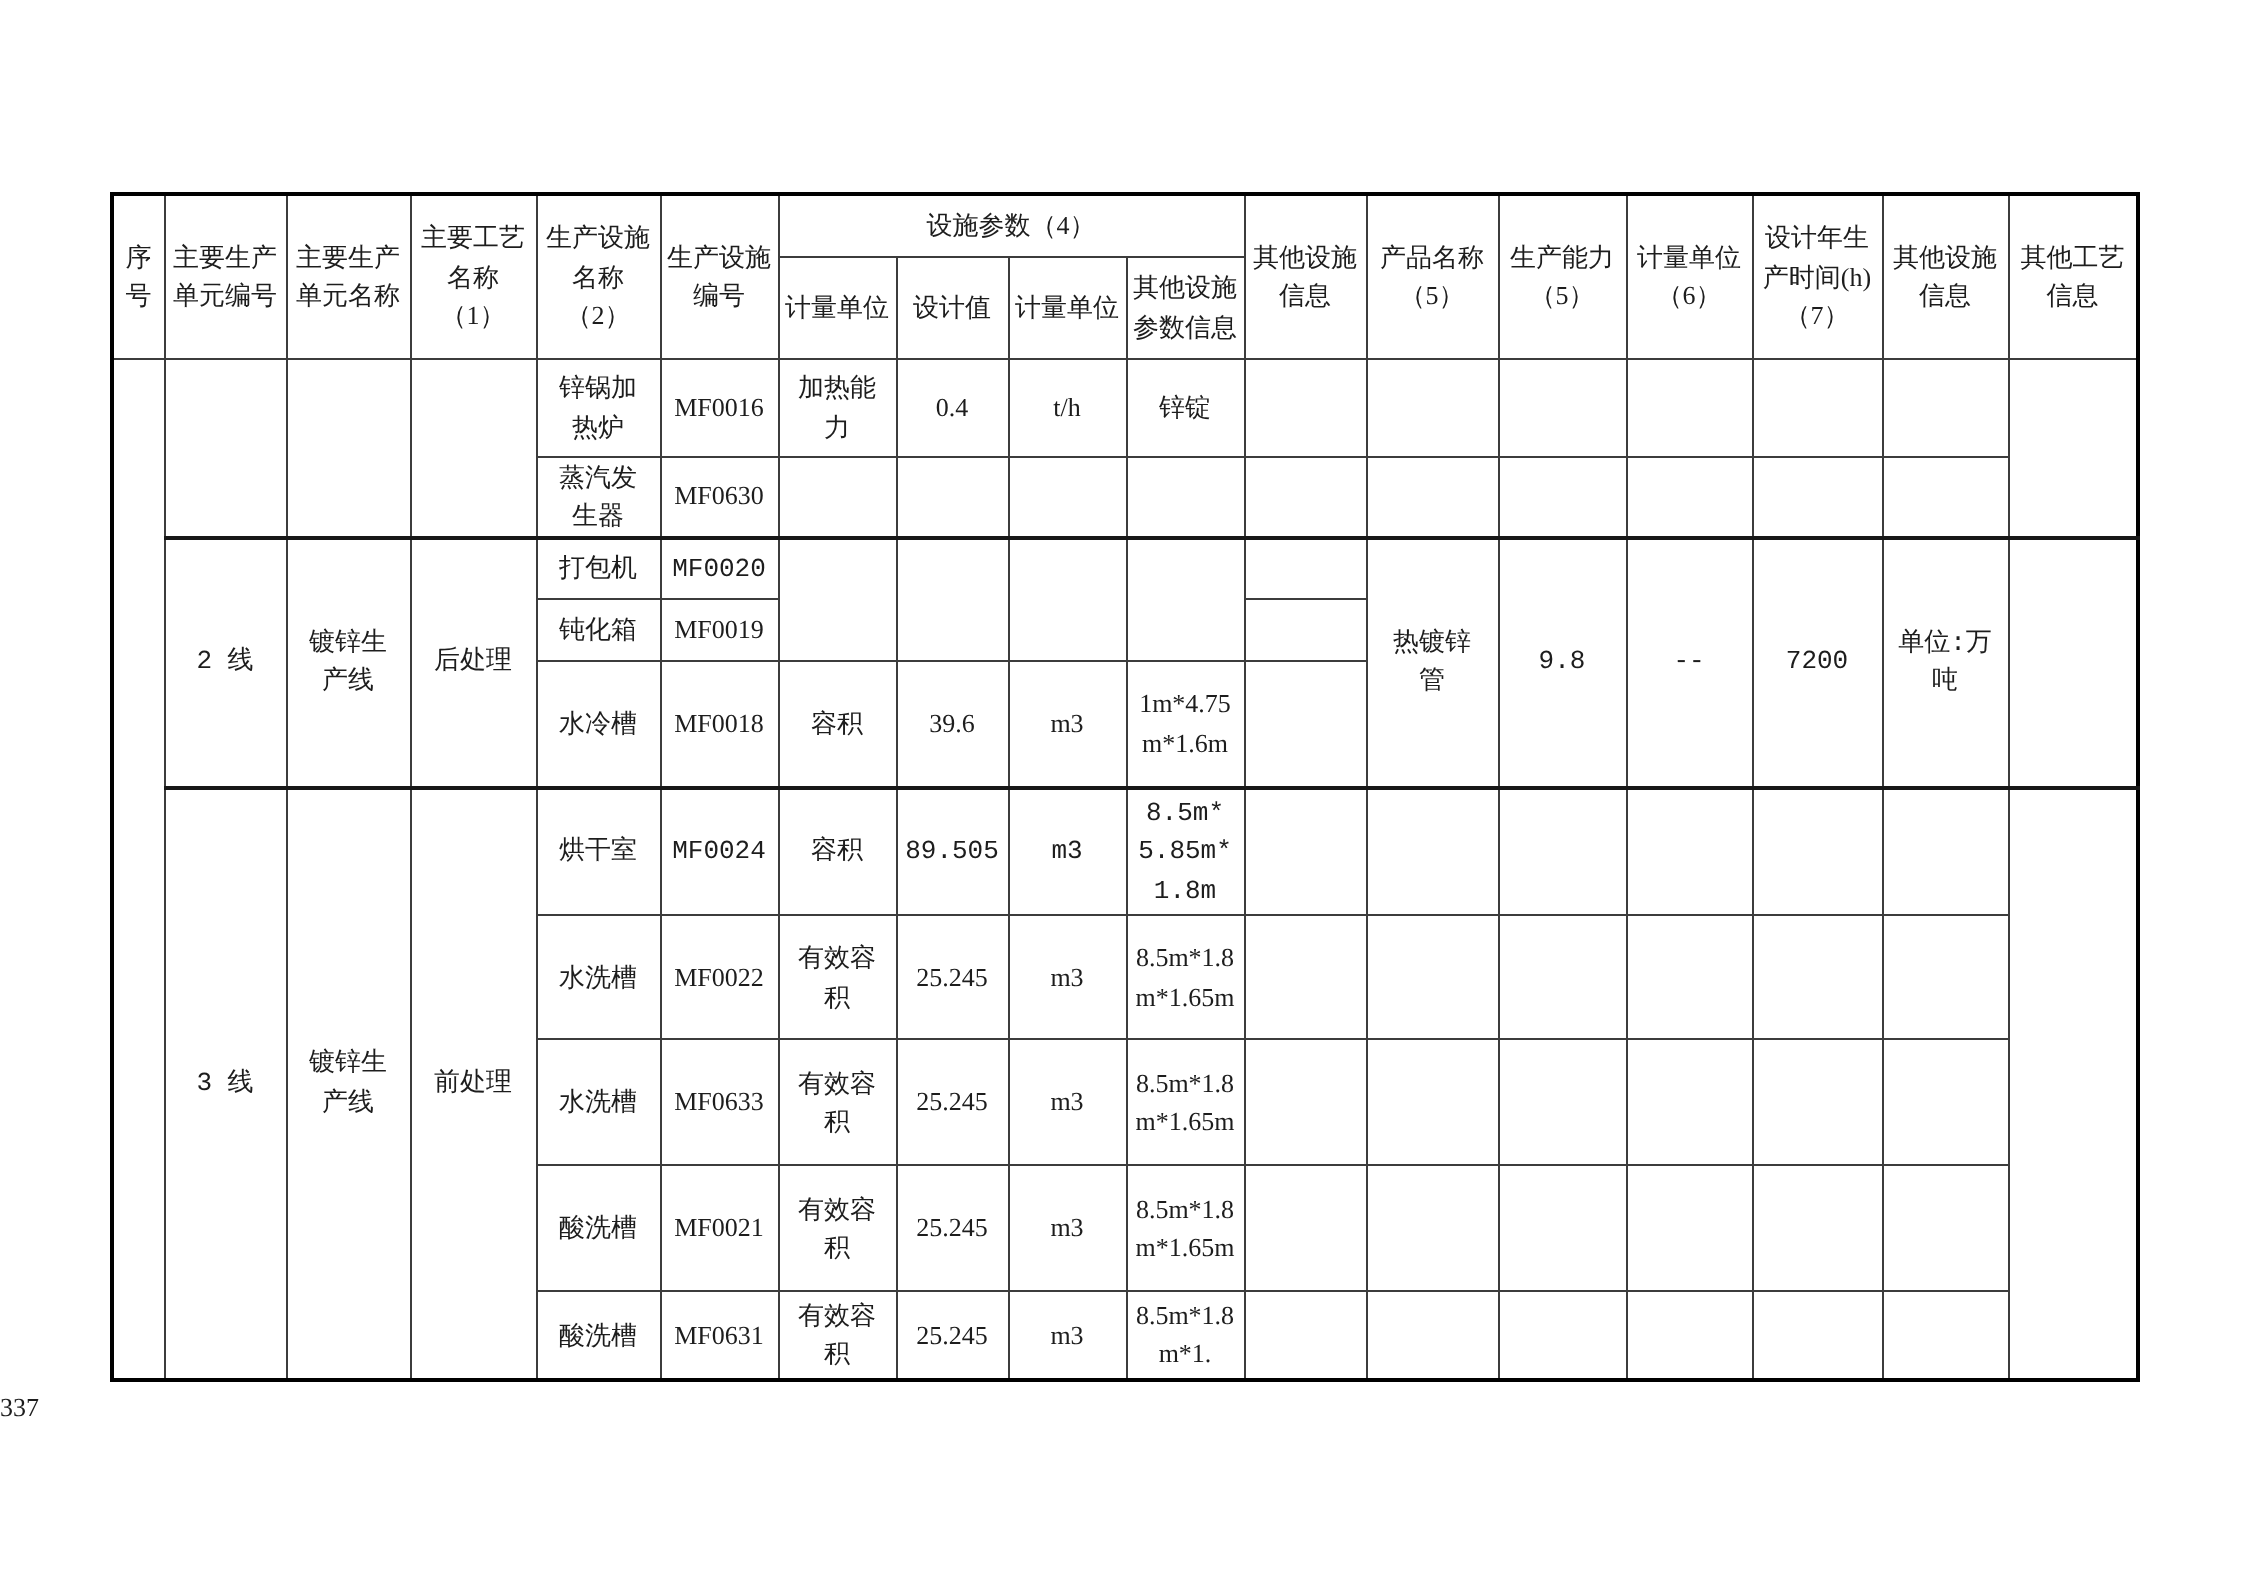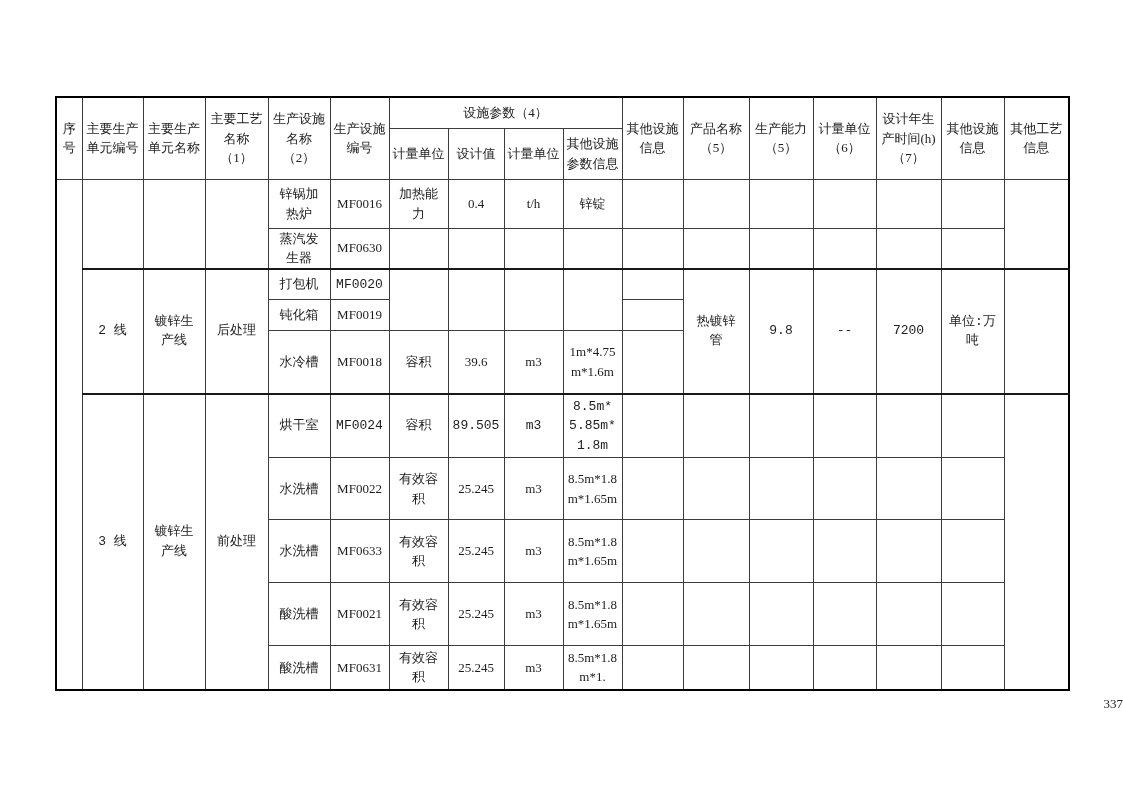--- a/index.html
+++ b/index.html
@@ -49,21 +49,21 @@
   }
   tr.grp > td {
     border-top: 2px solid #181818;
     font-family: Liberation Mono, monospace;
   }
   .page-number {
     position: absolute;
     top: 696px;
     left: 0;
     width: 100%;
-    text-align: right;
+    text-align: left;
     font-size: 13px;
     font-family: "Liberation Serif", "DejaVu Serif", serif;
     color: #1d1d1d;
   }
 </style>
 </head>
 <body>
 
 <div class="page">
 

